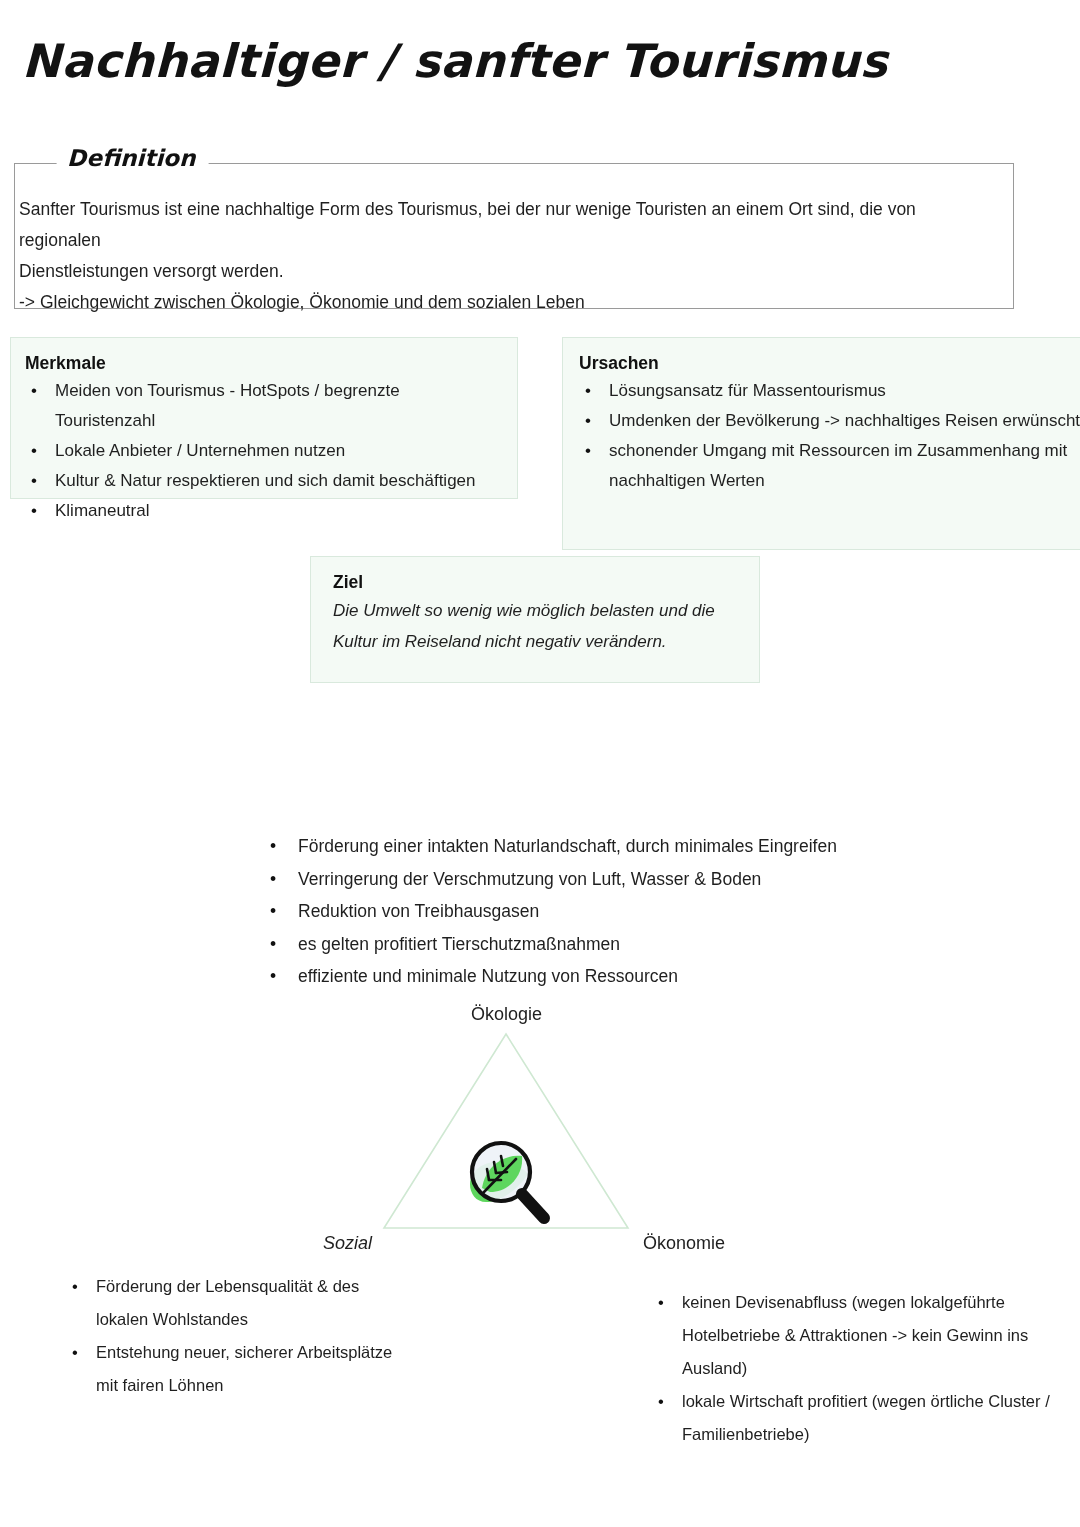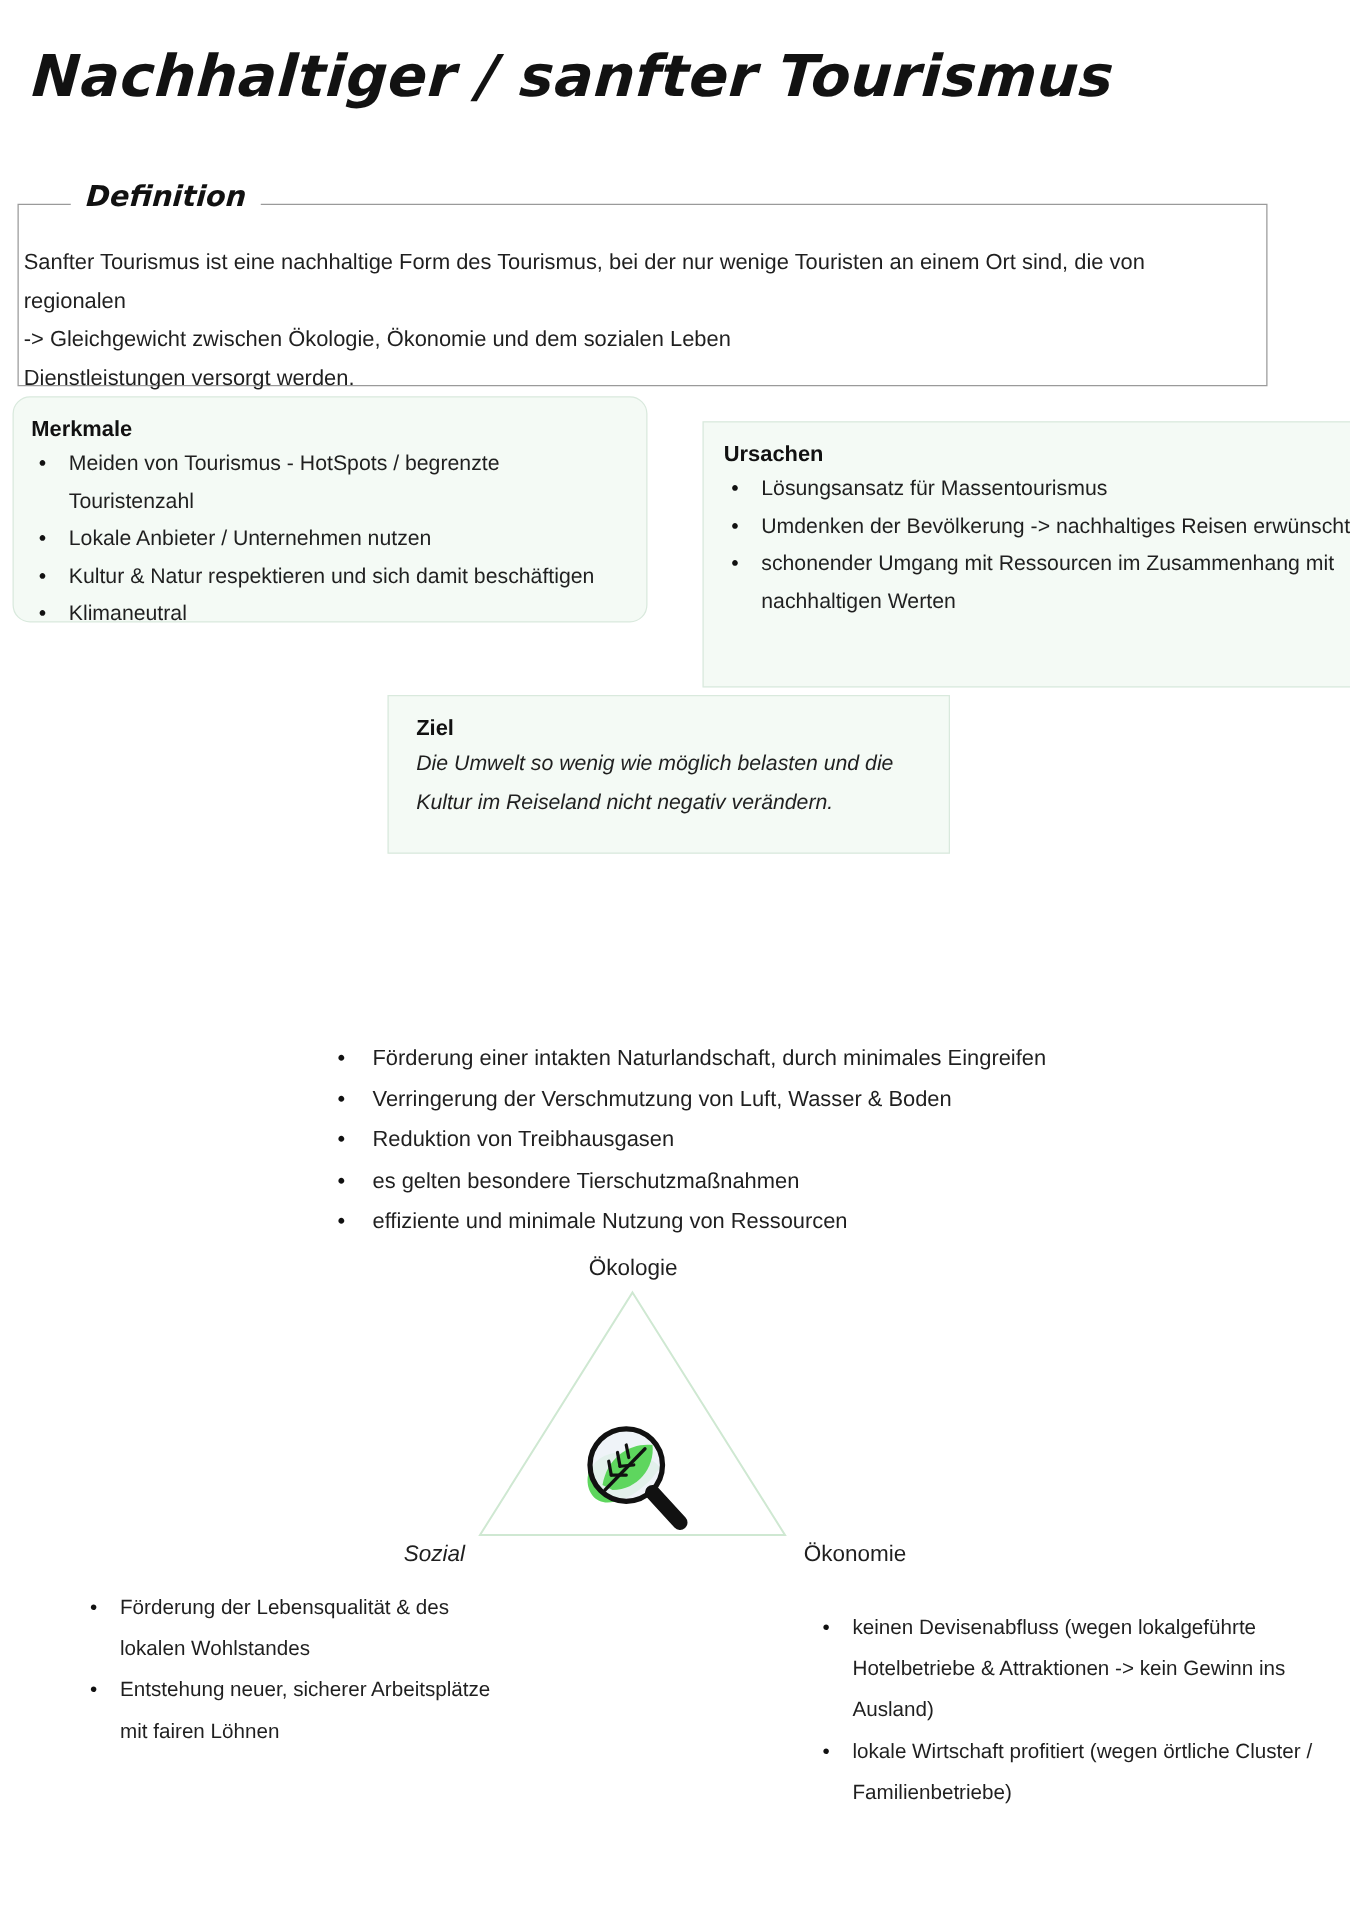--- a/index.html
+++ b/index.html
@@ -96,25 +96,24 @@
     position: absolute;
     left: -20px;
     top: 0;
     font-size: 17px;
     line-height: 30px;
     color: #111;
   }
 
   #merkmale-card {
     left: 10px;
-    top: 317px;
+    top: 337px;
     width: 508px;
-    height: 181px;
+    height: 162px;
     padding: 15px 14px 0 14px;
-    border-radius: 14px;
   }
   #ursachen-card {
     left: 562px;
     top: 337px;
     width: 534px;
     height: 213px;
     padding: 15px 14px 0 16px;
   }
   #ziel-card {
     left: 310px;
@@ -217,22 +216,22 @@
 </style>
 </head>
 <body>
 
 <div class="page-title">Nachhaltiger / sanfter Tourismus</div>
 
 <section class="definition-box">
   <div class="definition-legend">Definition</div>
   <div class="definition-body">
     <p>Sanfter Tourismus ist eine nachhaltige Form des Tourismus, bei der nur wenige Touristen an einem Ort sind, die von regionalen</p>
+    <p>Dienstleistungen versorgt werden.</p>
     <p>-&gt; Gleichgewicht zwischen Ökologie, Ökonomie und dem sozialen Leben</p>
-    <p>Dienstleistungen versorgt werden.</p>
   </div>
 </section>
 
 <section class="card" id="merkmale-card">
   <h2 class="card-title">Merkmale</h2>
   <ul>
     <li>
       <span class="bullet">•</span>
       <span>Meiden von Tourismus - HotSpots / begrenzte Touristenzahl</span>
     </li>
@@ -283,21 +282,21 @@
   <li>
     <span class="bullet">•</span>
     <span>Verringerung der Verschmutzung von Luft, Wasser &amp; Boden</span>
   </li>
   <li>
     <span class="bullet">•</span>
     <span>Reduktion von Treibhausgasen</span>
   </li>
   <li>
     <span class="bullet">•</span>
-    <span>es gelten besondere Tierschutzmaßnahmen</span>
+    <span>es gelten profitiert Tierschutzmaßnahmen</span>
   </li>
   <li>
     <span class="bullet">•</span>
     <span>effiziente und minimale Nutzung von Ressourcen</span>
   </li>
 </ul>
 
 <svg id="triangle-diagram" viewBox="0 0 252 205">
   <polygon points="126,4 248,198 4,198" fill="none" stroke="#cfe8d2" stroke-width="1.6"></polygon>
 </svg>

